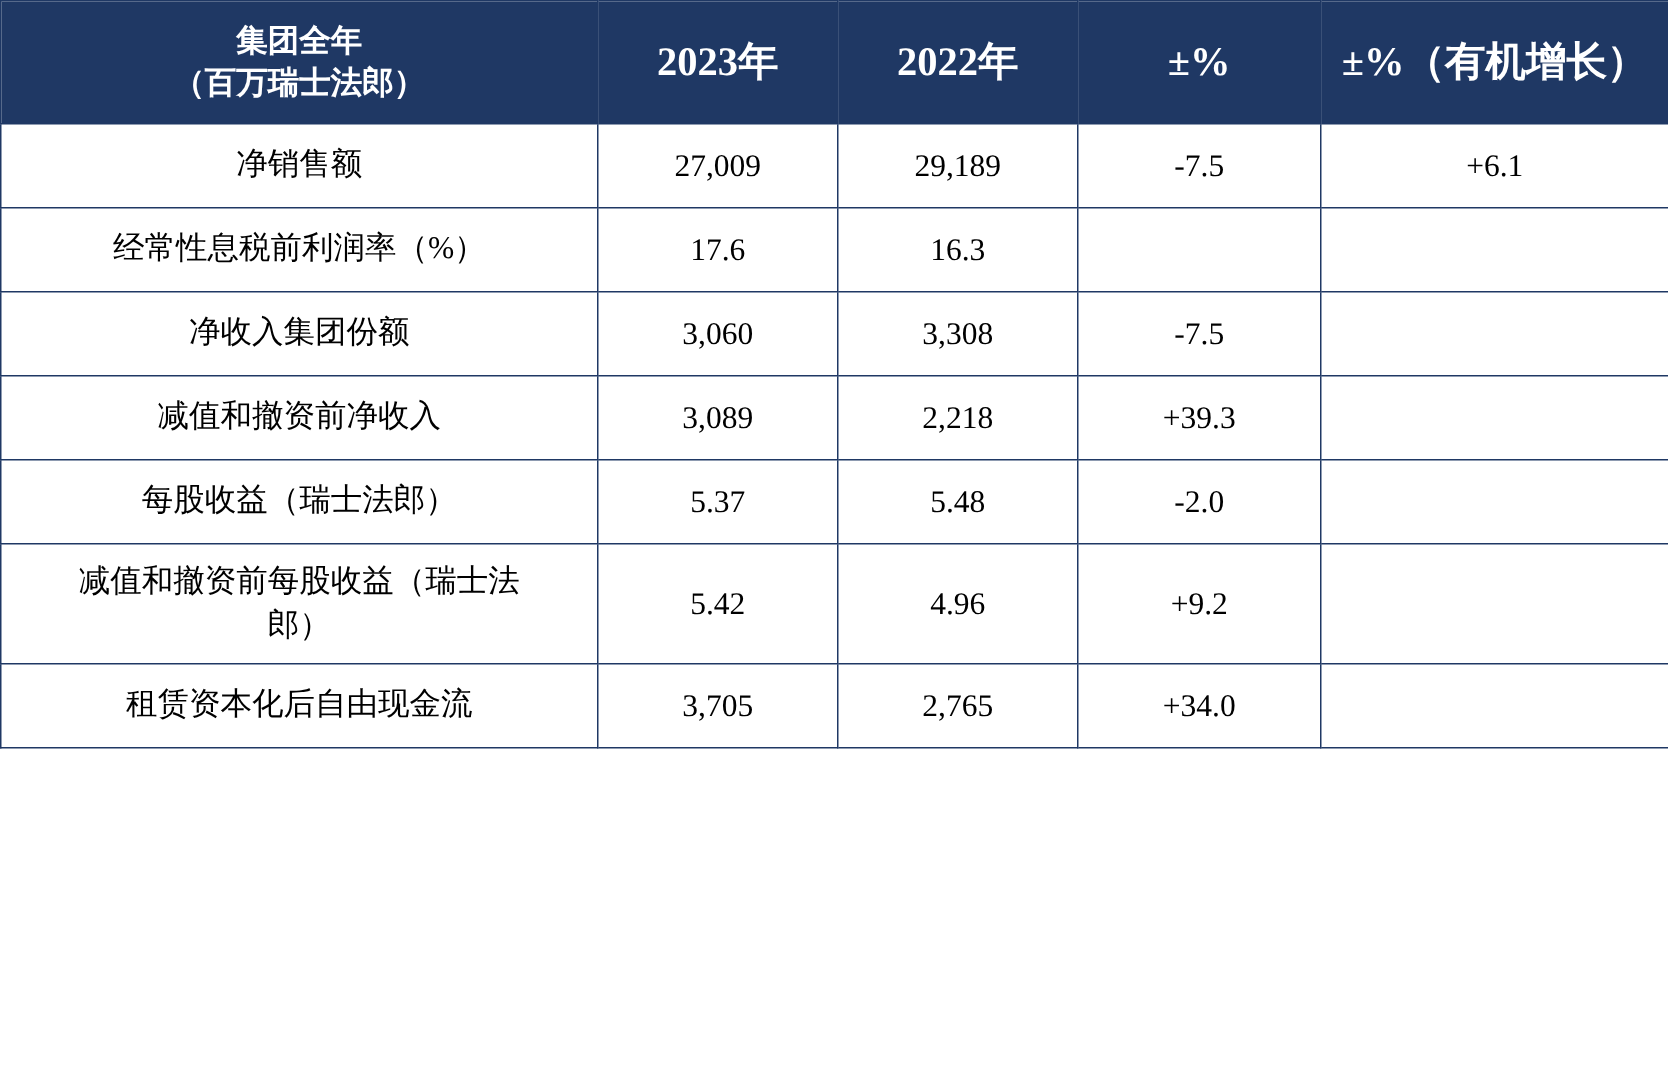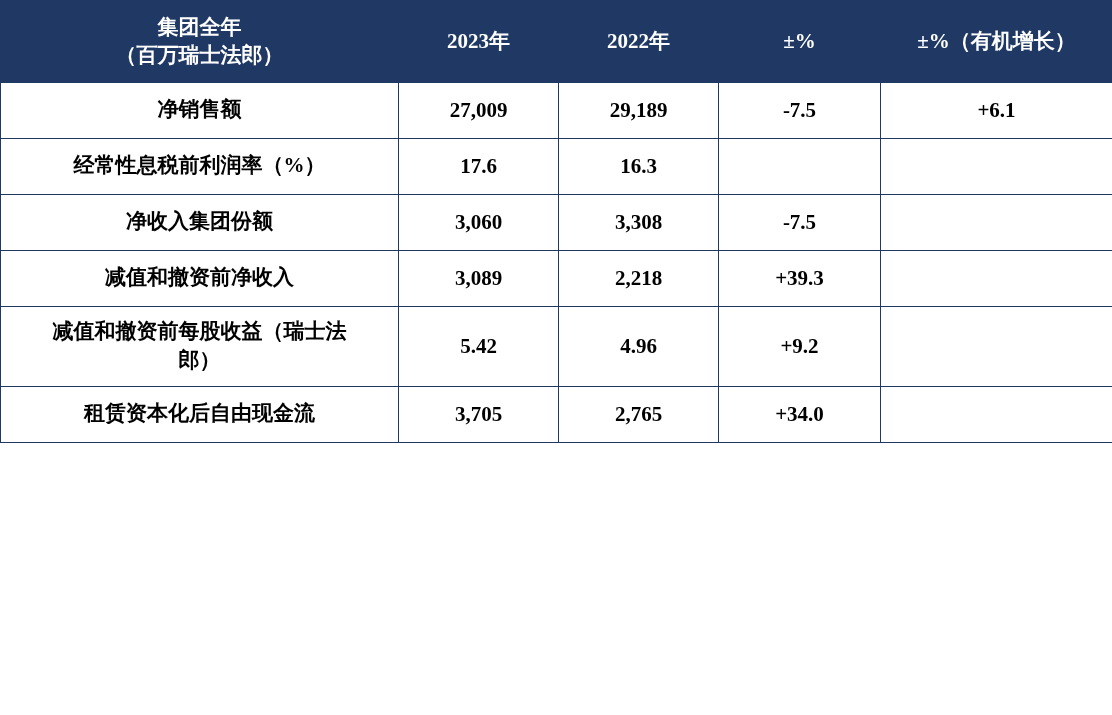--- a/index.html
+++ b/index.html
@@ -25,42 +25,41 @@
   table.fin col.c0 { width: 398px; }
   table.fin col.c1 { width: 160px; }
   table.fin col.c2 { width: 160px; }
   table.fin col.c3 { width: 162px; }
   table.fin col.c4 { width: 232px; }
 
   table.fin thead th {
     background: #1f3864;
     color: #ffffff;
     font-weight: bold;
-    font-size: 21px;
+    font-size: 27px;
     line-height: 1.35;
     padding: 12px 8px;
     border: 1px solid #1f3864;
     text-align: center;
     vertical-align: middle;
     height: 64px;
     box-sizing: border-box;
   }
   table.fin thead th.first {
     font-size: 21px;
   }
   table.fin tbody td {
     border: 1px solid #1f3864;
     text-align: center;
     vertical-align: middle;
     font-size: 21px;
     padding: 10px 8px;
     height: 56px;
     box-sizing: border-box;
     background: #ffffff;
-    font-weight: bold;
   }
   table.fin tbody td.label {
     font-size: 21px;
     line-height: 1.4;
     padding-left: 14px;
     padding-right: 14px;
   }
   table.fin tbody tr.tall td {
     height: 80px;
   }
@@ -112,20 +111,27 @@
         <td>-7.5</td>
         <td class="empty"></td>
       </tr>
       <tr>
         <td class="label">减值和撤资前净收入</td>
         <td>3,089</td>
         <td>2,218</td>
         <td>+39.3</td>
         <td class="empty"></td>
       </tr>
+      <tr>
+        <td class="label">每股收益（瑞士法郎）</td>
+        <td>5.37</td>
+        <td>5.48</td>
+        <td>-2.0</td>
+        <td class="empty"></td>
+      </tr>
       <tr class="tall">
         <td class="label">
           <div>减值和撤资前每股收益（瑞士法</div>
           <div>郎）</div>
         </td>
         <td>5.42</td>
         <td>4.96</td>
         <td>+9.2</td>
         <td class="empty"></td>
       </tr>

